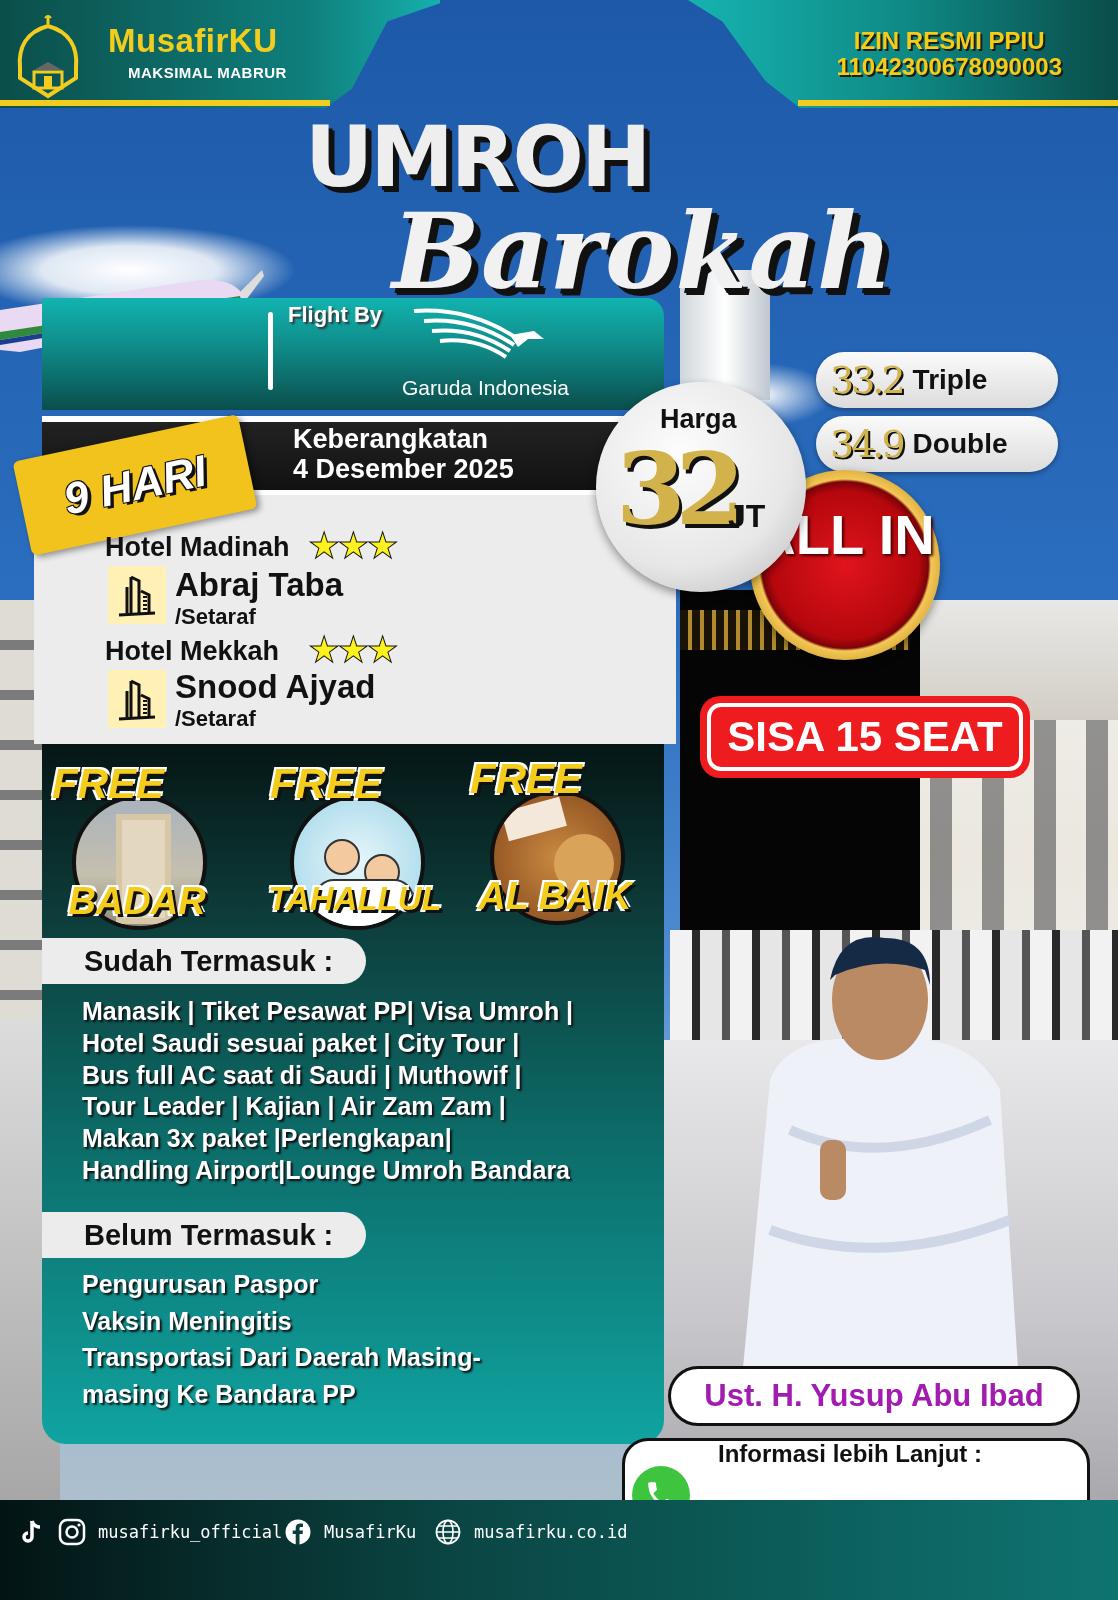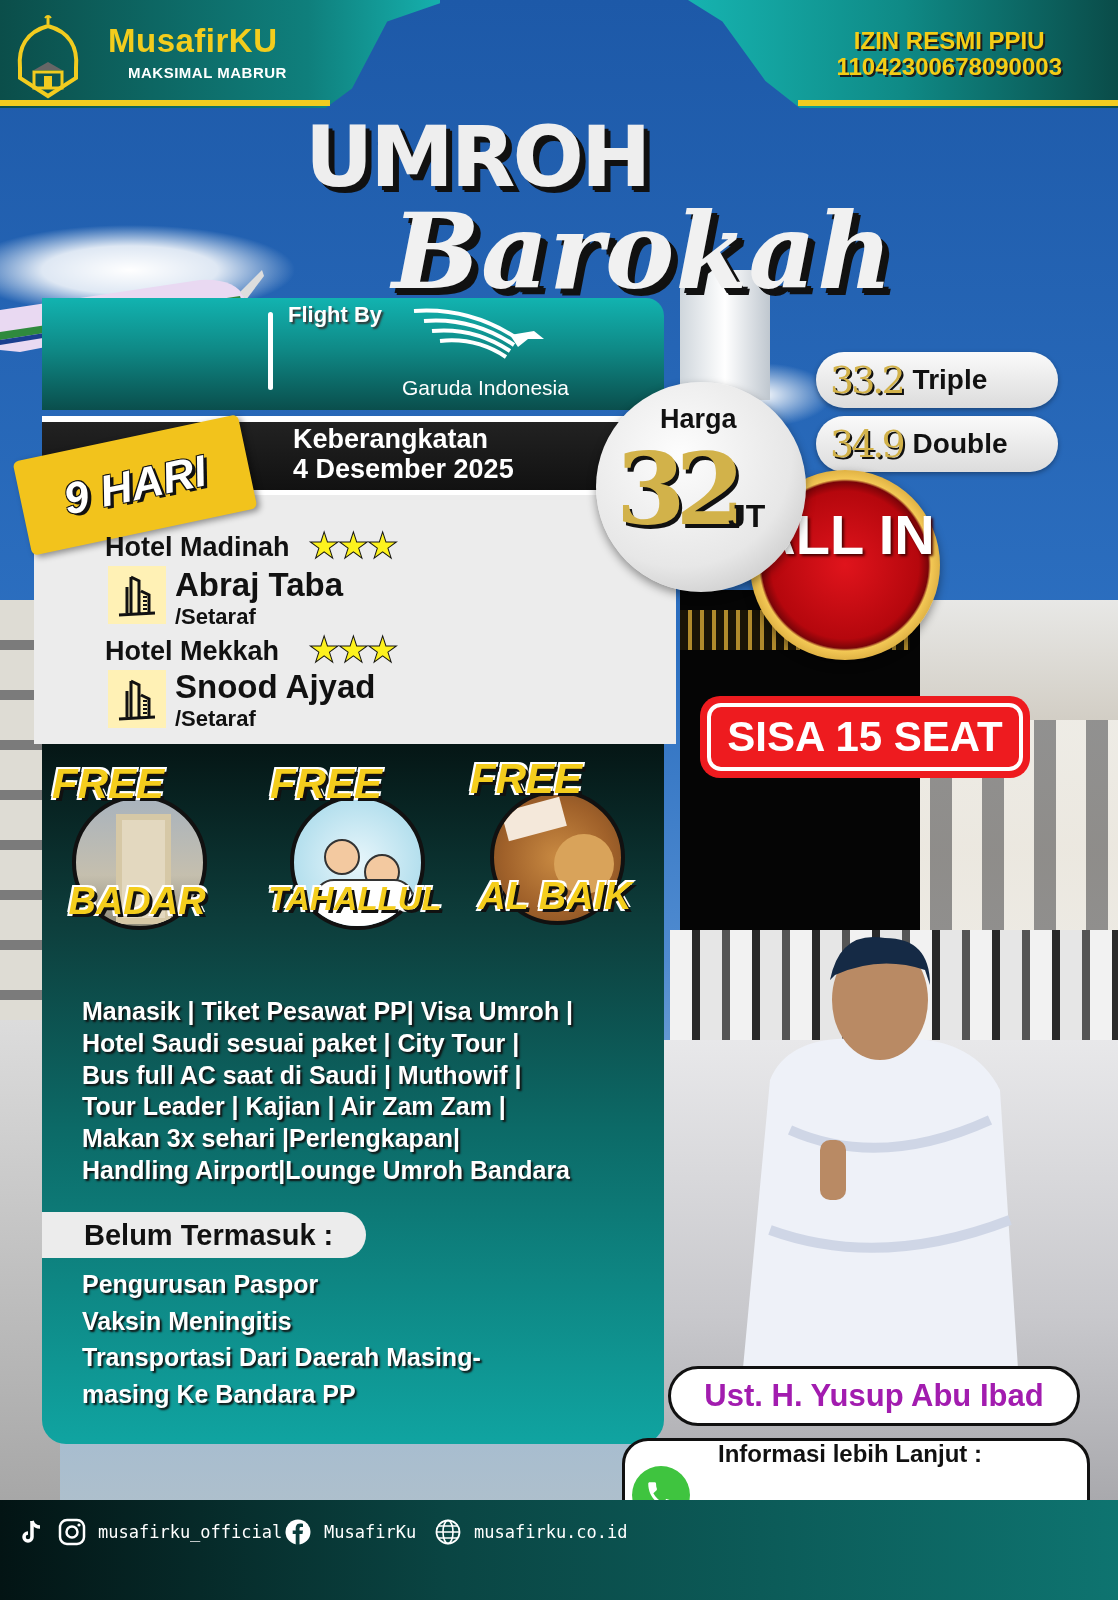--- a/index.html
+++ b/index.html
@@ -252,26 +252,27 @@
 
   <div class="free-item" style="left:470px;top:755px">
     <div class="free-circle" style="background:radial-gradient(circle,#c98a42 0%,#a0612a 60%,#7a4a22 100%)">
       <div style="position:absolute;left:10px;top:10px;width:60px;height:30px;background:#f4e8da;transform:rotate(-15deg)"></div>
       <div style="position:absolute;left:60px;top:40px;width:60px;height:60px;border-radius:50%;background:#d9a35a"></div>
     </div>
     <div class="free-title" style="top:0">FREE</div>
     <div class="free-label" style="top:120px">AL BAIK</div>
   </div>
 
+  <div class="section-pill" style="top:938px">Sudah Termasuk :</div>
   <div class="incl-list">
     <div>Manasik | Tiket Pesawat PP| Visa Umroh |</div>
     <div>Hotel Saudi sesuai paket | City Tour |</div>
     <div>Bus full AC saat di Saudi | Muthowif |</div>
     <div>Tour Leader | Kajian | Air Zam Zam |</div>
-    <div>Makan 3x sehari |Perlengkapan|</div>
+    <div>Makan 3x paket |Perlengkapan|</div>
     <div>Handling Airport|Lounge Umroh Bandara</div>
   </div>
 
   <div class="section-pill" style="top:1212px">Belum Termasuk :</div>
   <div class="excl-list">
     <div>Pengurusan Paspor</div>
     <div>Vaksin Meningitis</div>
     <div>Transportasi Dari Daerah Masing-</div>
     <div>masing Ke Bandara PP</div>
   </div>

